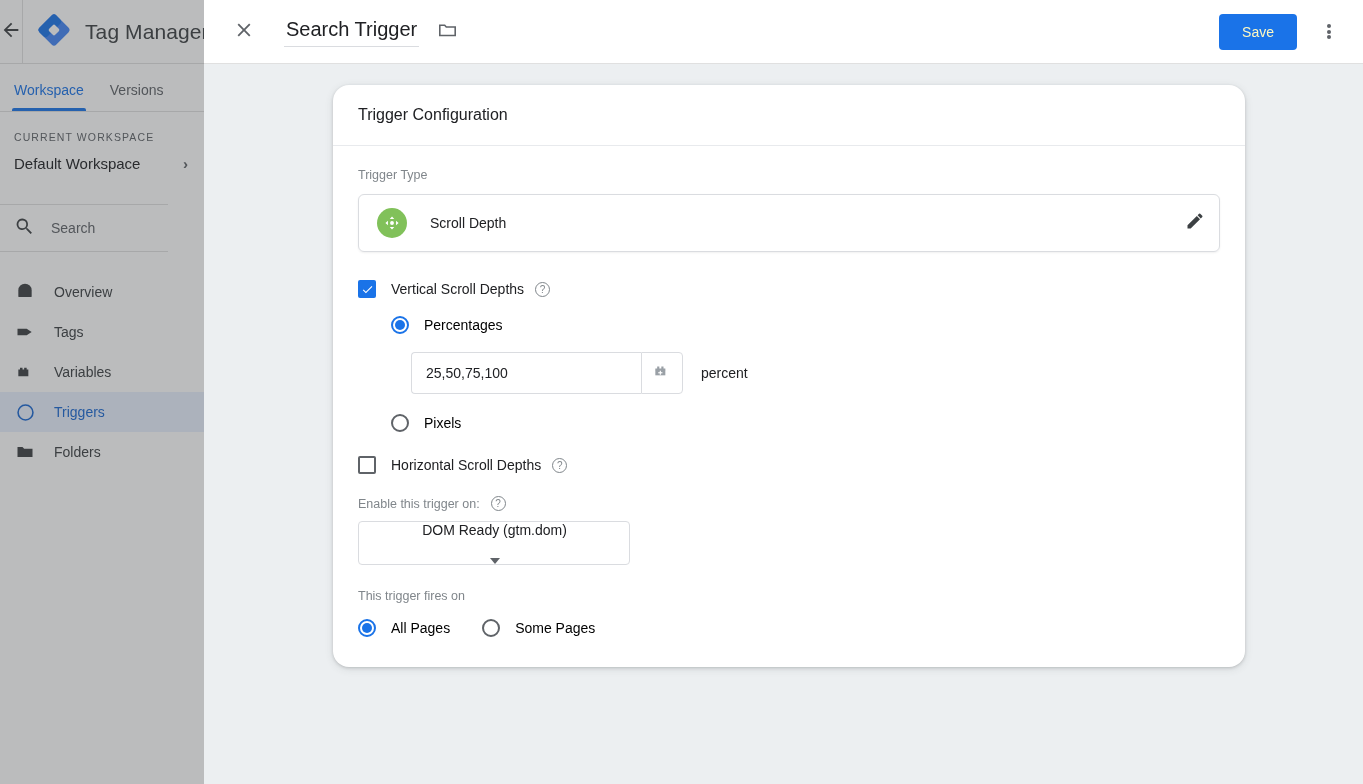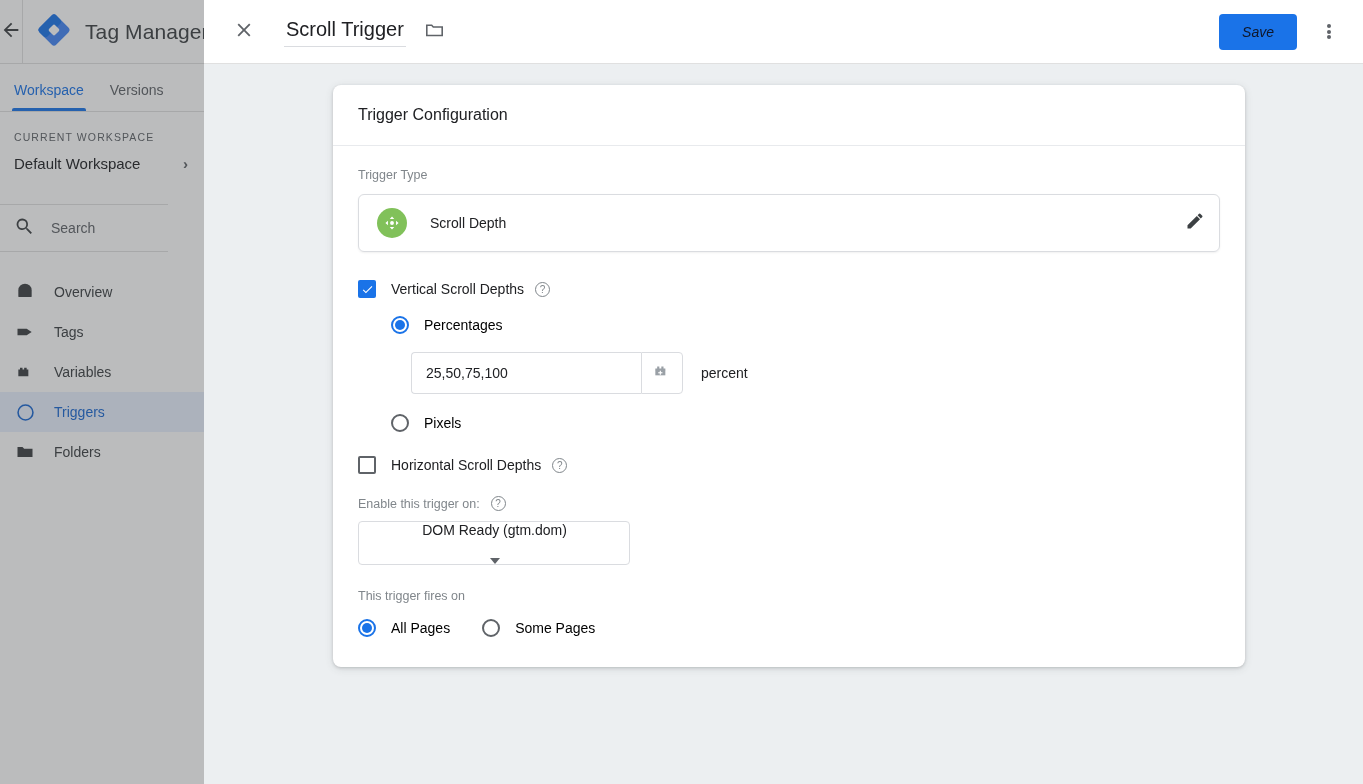--- a/index.html
+++ b/index.html
@@ -88,31 +88,31 @@
     display:flex; align-items:center; justify-content:center;
     background: transparent; border: none; padding: 0; cursor: pointer;
   }
   .title-wrap { margin-left: 20px; display:flex; align-items:center; gap: 18px; }
   .doc-title {
     font-size: 20px; color: #202124; padding: 2px 2px 5px 2px;
     border-bottom: 1px solid #dadce0; min-width: 120px;
   }
   .header-spacer { flex: 1; }
   .save-btn {
-    background: #1a73e8; color: #0f172a; border: none; border-radius: 4px;
+    background: #1a73e8; color: #fef9c3; border: none; border-radius: 4px;
     font-size: 14px; font-weight: 500; height: 36px; padding: 0 23px;
-    cursor: pointer; font-family: "Liberation Sans", sans-serif; font-style: italic;
+    cursor: pointer; font-family: "Liberation Sans", sans-serif;
   }
   .kebab { margin-left: 12px; }
   .kebab i { display:block; width: 4px; height: 4px; border-radius: 50%; background: #5f6368; margin: 1.5px 0; }
 
   
   .card {
     position: absolute; left: 129px; top: 85px; width: 912px;
-    background: #fff; border-radius: 8px;
+    background: #fff; border-radius: 16px;
     box-shadow: 0 1px 3px rgba(60,64,67,.22), 0 2px 8px rgba(60,64,67,.12);
   }
   .card-head {
     height: 61px; display:flex; align-items:center; padding: 0 25px;
     border-bottom: 1px solid #e8eaed;
   }
   .card-head h2 { margin:0; font-size: 16px; font-weight: 400; color: #202124; }
   .card-body { padding: 22px 25px 30px; }
 
   .field-label { font-size: 12.5px; color: #80868b; }
@@ -279,21 +279,21 @@
 
     <div class="modal-header">
       <button class="icon-btn">
         <span>
           <svg width="22" height="22" viewBox="0 0 24 24">
               <path fill="#5f6368" d="M19 6.4 17.6 5 12 10.6 6.4 5 5 6.4 10.6 12 5 17.6 6.4 19 12 13.4 17.6 19 19 17.6 13.4 12z"></path>
             </svg>
         </span>
       </button>
       <div class="title-wrap">
-        <span class="doc-title">Scroll Trigger</span>
+        <span class="doc-title">Search Trigger</span>
         <span>
           <svg width="21" height="21" viewBox="0 0 24 24">
               <path fill="none" stroke="#5f6368" stroke-width="1.8" d="M3.2 7.2h5.6l1.8 1.9h10.2v9.7H3.2z"></path>
             </svg>
         </span>
       </div>
       <div class="header-spacer"></div>
       <button class="save-btn">Save</button>
       <button class="icon-btn kebab">
         <span>

